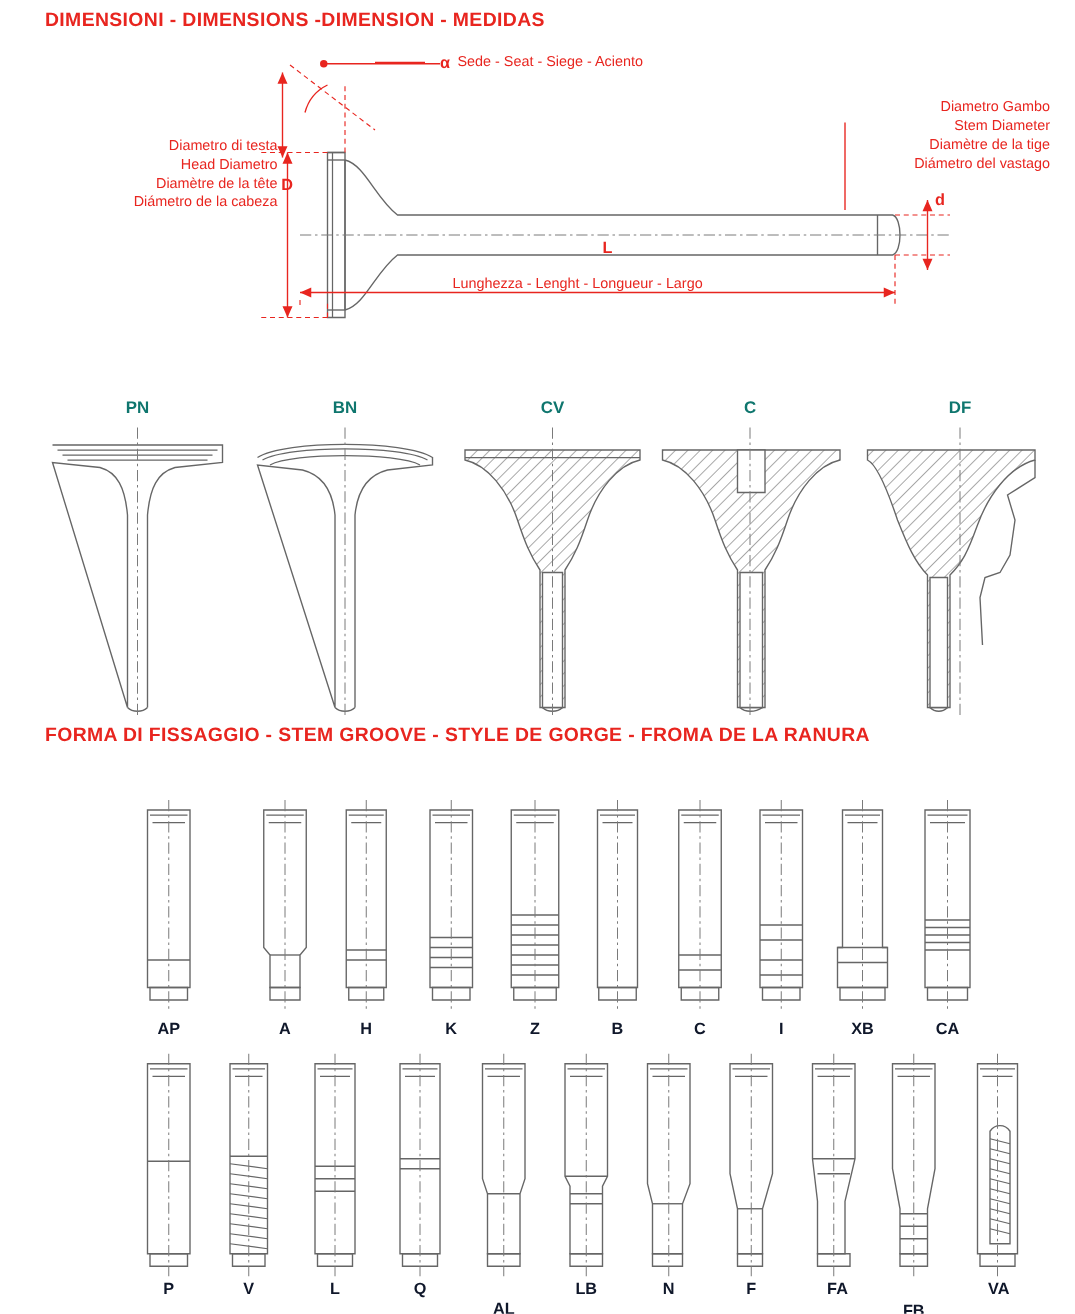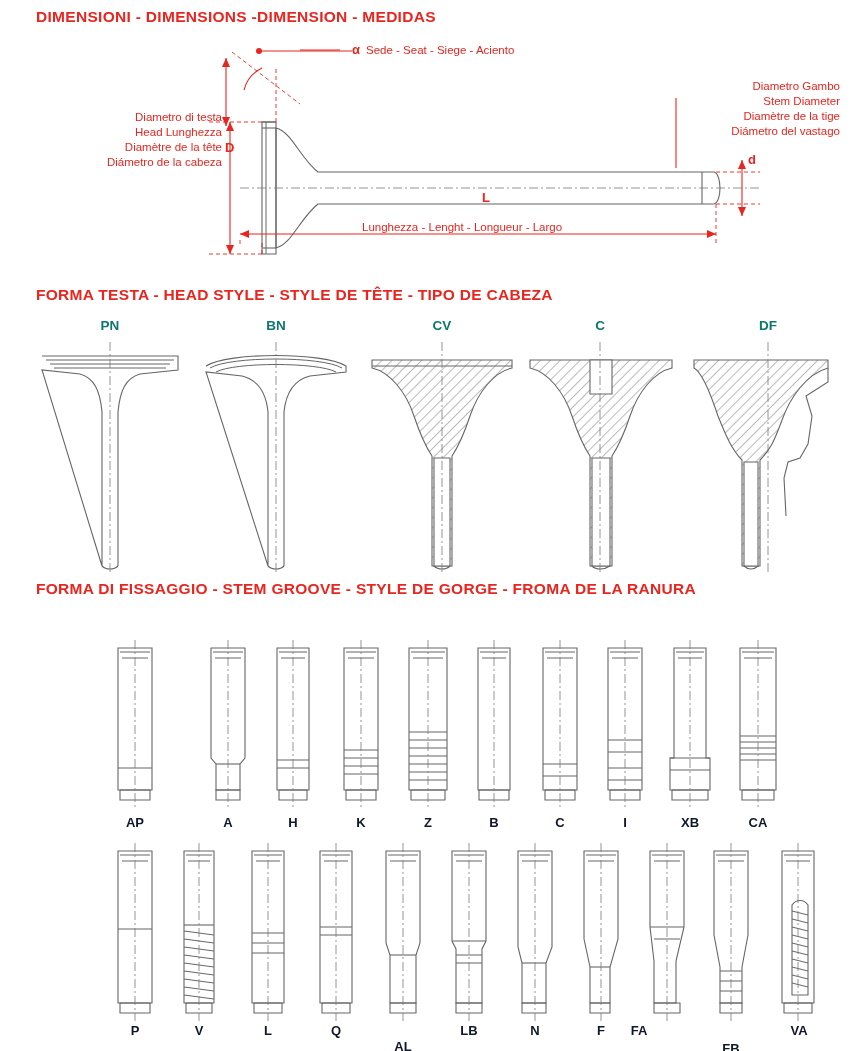--- a/index.html
+++ b/index.html
@@ -102,30 +102,29 @@
 
   <div class="lbl b" style="left:352px;top:42px;">α</div>
   <div class="lbl" style="left:366px;top:44px;">Sede - Seat - Siege - Aciento</div>
 
   <div class="lbl r" style="left:600px;top:80px;width:240px;">Diametro Gambo</div>
   <div class="lbl r" style="left:600px;top:95px;width:240px;">Stem Diameter</div>
   <div class="lbl r" style="left:600px;top:110px;width:240px;">Diamètre de la tige</div>
   <div class="lbl r" style="left:600px;top:125px;width:240px;">Diámetro del vastago</div>
 
   <div class="lbl r" style="left:0px;top:111px;width:222px;">Diametro di testa</div>
-  <div class="lbl r" style="left:0px;top:126px;width:222px;">Head Lunghezza</div>
+  <div class="lbl r" style="left:0px;top:126px;width:222px;">Head Diametro</div>
   <div class="lbl r" style="left:0px;top:141px;width:222px;">Diamètre de la tête</div>
   <div class="lbl r" style="left:0px;top:156px;width:222px;">Diámetro de la cabeza</div>
 
   <div class="lbl b" style="left:225px;top:140px;">D</div>
   <div class="lbl b" style="left:748px;top:152px;">d</div>
   <div class="lbl b" style="left:482px;top:190px;">L</div>
   <div class="lbl" style="left:348px;top:221px;margin-left:14px;">Lunghezza - Lenght - Longueur - Largo</div>
 
-  <div class="sec-title" id="t2">FORMA TESTA - HEAD STYLE - STYLE DE TÊTE - TIPO DE CABEZA</div>
 
   <svg width="860" height="280" style="top:316px;">
     <defs>
       <pattern id="hatch" width="7" height="7" patternUnits="userSpaceOnUse" patternTransform="rotate(45)">
         <line x1="0" y1="0" x2="0" y2="7" stroke="#666" stroke-width="0.9"></line>
       </pattern>
     </defs>
 
     <g>
       <path class="vl" d="M42,40 L178,40 L178,54 L140,58 C126,62 120,74 118,96 L118,250 M102,250 L102,96 C100,74 94,62 80,58 L42,54 Z"></path>
@@ -368,17 +367,17 @@
   </svg>
 
   <div class="groove-lbl" style="left:110px;top:1023px;width:50px;">P</div>
   <div class="groove-lbl" style="left:174px;top:1023px;width:50px;">V</div>
   <div class="groove-lbl" style="left:243px;top:1023px;width:50px;">L</div>
   <div class="groove-lbl" style="left:311px;top:1023px;width:50px;">Q</div>
   <div class="groove-lbl" style="left:376px;top:1023px;width:54px;margin-top:16px;">AL</div>
   <div class="groove-lbl" style="left:442px;top:1023px;width:54px;">LB</div>
   <div class="groove-lbl" style="left:510px;top:1023px;width:50px;">N</div>
   <div class="groove-lbl" style="left:576px;top:1023px;width:50px;">F</div>
-  <div class="groove-lbl" style="left:612px;top:1023px;width:54px;">FA</div>
+  <div class="groove-lbl" style="left:643px;top:1023px;width:54px;">FA</div>
   <div class="groove-lbl" style="left:704px;top:1023px;width:54px;margin-top:18px;">FB</div>
   <div class="groove-lbl" style="left:772px;top:1023px;width:54px;">VA</div>
 
 </div>
 
 </body></html>

